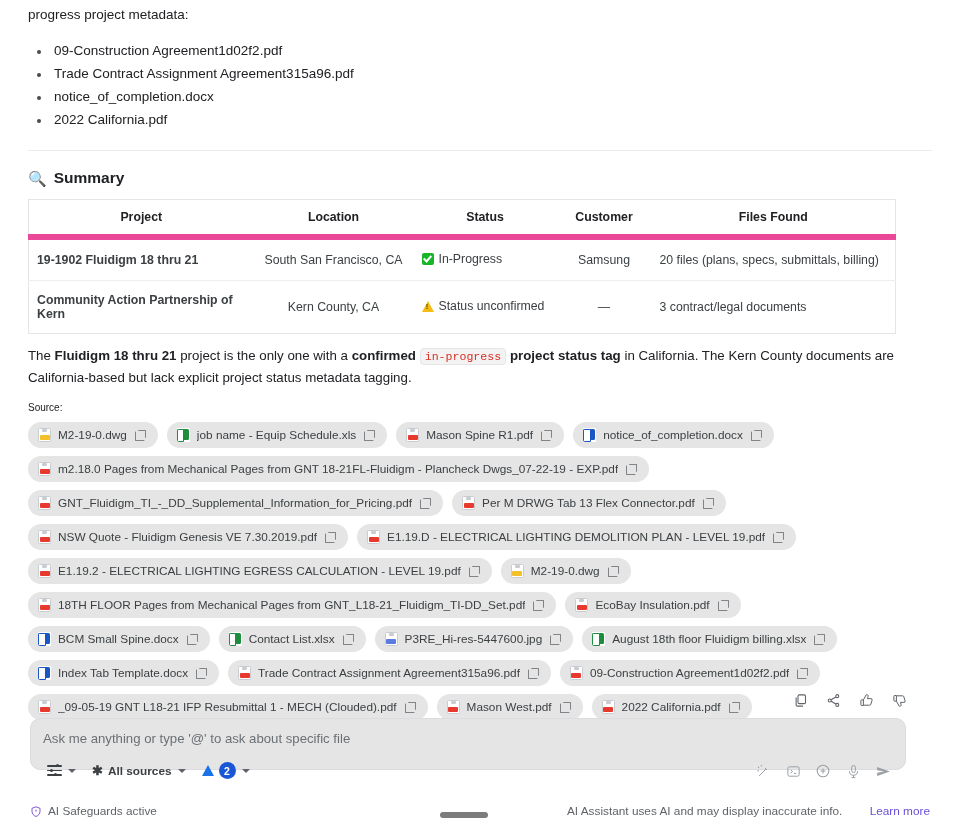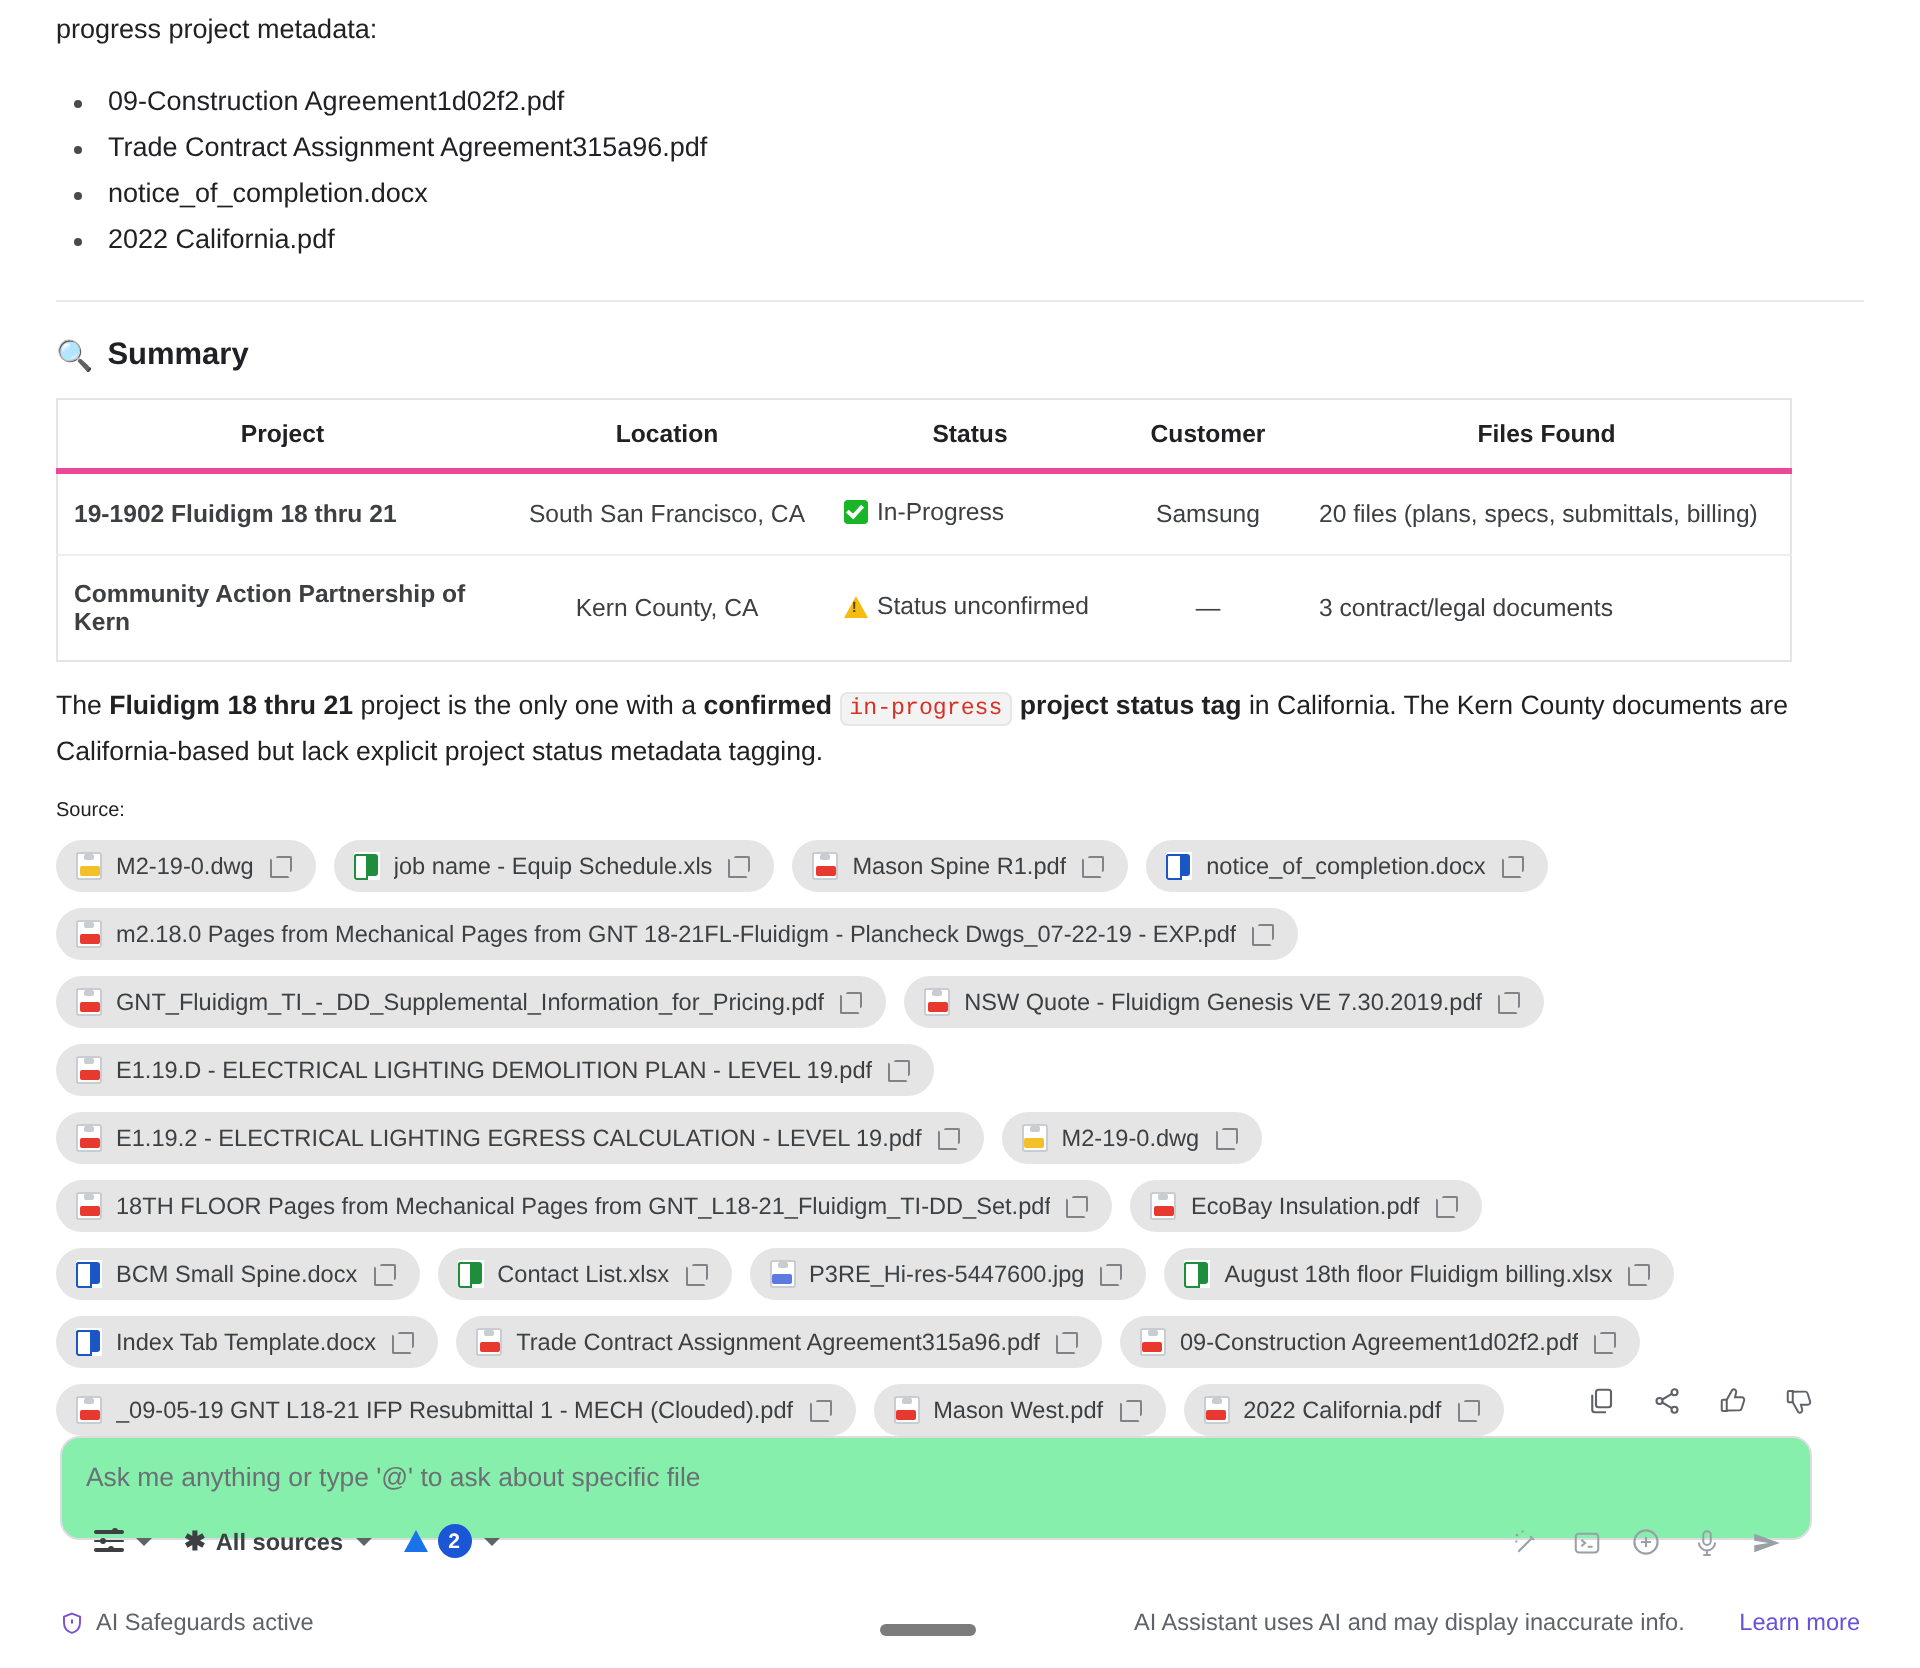--- a/index.html
+++ b/index.html
@@ -46,21 +46,21 @@
     width: 868px;
     table-layout: fixed;
     font-size: 12.3px;
     border: 1px solid #e3e5e8;
     border-radius: 6px;
   }
   table.summary th {
     font-weight: bold; color: #202124;
     padding: 10px 8px;
     text-align: center;
-    border-bottom: 3px solid #ec4899;
+    border-bottom: 6px solid #ec4899;
     font-size: 12.3px;
   }
   table.summary td {
     padding: 12px 8px;
     border-bottom: 1px solid #eceef0;
     color: #3c4043;
     vertical-align: middle;
   }
   table.summary tr:last-child td { border-bottom: none; }
   td.c-project { font-weight: bold; color:#202124; padding-left: 9px; margin-top: 36px; }
@@ -175,21 +175,21 @@
     display:flex; align-items:center; justify-content:center;
     cursor:pointer; color:#5f6368;
   }
   .fb-btn svg { display:block; }
 
   
   .composer {
     position:absolute; left:30px; top:718px;
     width: 876px; height: 52px;
     border:1px solid #dadce0; border-radius:10px;
-    background:#86efac;
+    background:#e5e5e5;
   }
   .composer .placeholder {
     position:absolute; left:12px; top:12px;
     font-size:13.2px; color:#6b7075;
   }
   .comp-left {
     position:absolute; left:10px; top:40px;
     display:flex; align-items:center; gap:4px;
   }
   .pill {
@@ -359,20 +359,29 @@
           </span>
           <span class="lbl">GNT_Fluidigm_TI_-_DD_Supplemental_Information_for_Pricing.pdf</span>
           <span class="ext-ic"></span>
         </div>
         <div class="chip">
           <span class="fic pdf">
             <span class="sheet"></span>
             <span class="tip"></span>
             <span class="band"></span>
           </span>
+          <span class="lbl">Per M DRWG Tab 13 Flex Connector.pdf</span>
+          <span class="ext-ic"></span>
+        </div>
+        <div class="chip">
+          <span class="fic pdf">
+            <span class="sheet"></span>
+            <span class="tip"></span>
+            <span class="band"></span>
+          </span>
           <span class="lbl">NSW Quote - Fluidigm Genesis VE 7.30.2019.pdf</span>
           <span class="ext-ic"></span>
         </div>
         <div class="chip">
           <span class="fic pdf">
             <span class="sheet"></span>
             <span class="tip"></span>
             <span class="band"></span>
           </span>
           <span class="lbl">E1.19.D - ELECTRICAL LIGHTING DEMOLITION PLAN - LEVEL 19.pdf</span>

